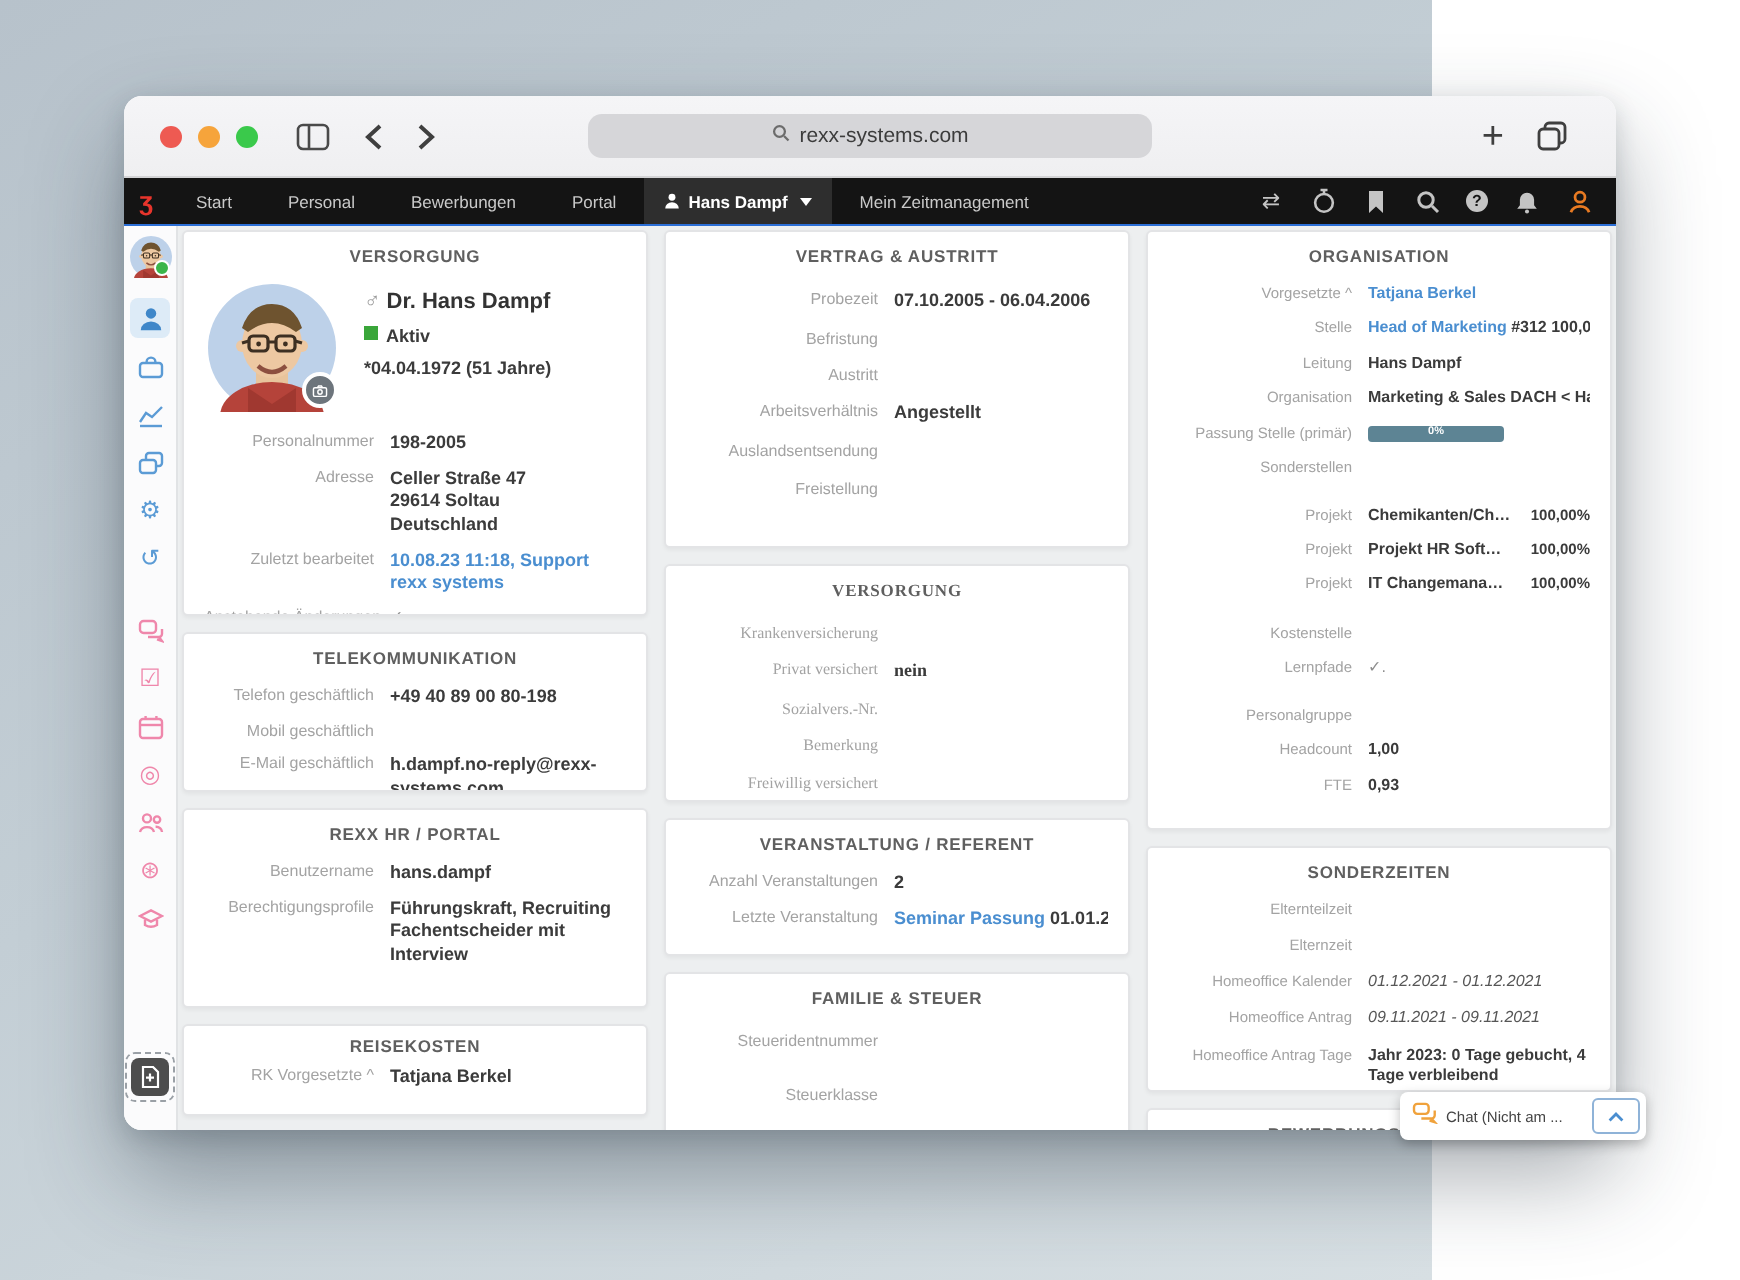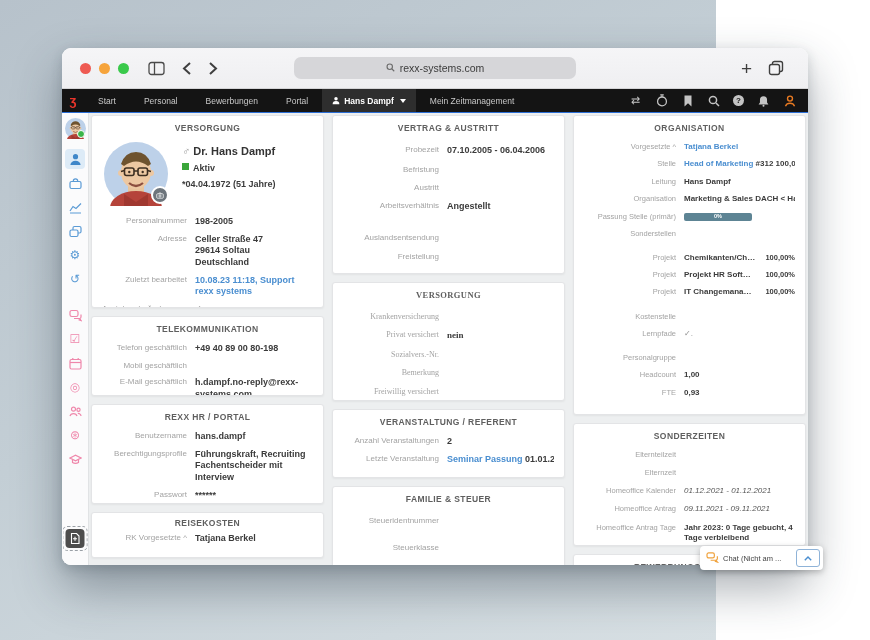--- a/index.html
+++ b/index.html
@@ -48,21 +48,21 @@
   .card{background:#fff;border:1px solid #e3e4e6;border-radius:3px;box-shadow:0 1px 2px rgba(0,0,0,.05);padding:7px 10px 5px 10px;overflow:hidden;flex:none;}
   .card-title{text-align:center;font-size:8.5px;font-weight:bold;color:#5f5f5f;letter-spacing:.4px;margin-bottom:9px;}
   .frow{display:flex;align-items:flex-start;font-size:9px;line-height:1.3;min-height:10px;margin-bottom:6px;}
   .fl{width:var(--lw,88px);flex:none;text-align:right;padding-right:8px;color:#a3a3a3;font-size:8px;white-space:nowrap;overflow:hidden;}
   .fv{color:#3b3b3b;font-weight:bold;min-width:0;}
   .fv.link{color:#4a8ed0;}
   .fv.ital{font-style:italic;color:#565656;font-weight:normal;}
   .fv.mark{color:#8d8d8d;font-weight:normal;font-size:8px;}
   .fv.pre{white-space:pre-line;}
   .fv .link{color:#4a8ed0;}
-  .gap{margin-top:20px;}
+  .gap{margin-top:8px;}
   
   .col1 .card{--lw:85px;}
   .col2 .card{--lw:96px;}
   .col3 .card{--lw:92px;}
   .col3 .frow{font-size:8px;}
   .col3 .fl{font-size:7.5px;}
   .c-stamm{height:179px;} .c-tele{height:66px;} .c-portal{height:86px;} .c-reise{height:34px;padding-top:5px;}
   .c-reise .card-title{margin-bottom:5px;}
   .c-vertrag{height:145px;} .c-versorg{height:105px;font-family:Liberation Serif, serif;} .c-veranst{height:55px;} .c-familie{height:170px;}
   .c-vertrag .frow,.c-versorg .frow{margin-bottom:8px;}
@@ -361,24 +361,20 @@
           <div class="card c-portal">
             <div class="card-title">REXX HR / PORTAL</div>
             <div class="frow">
                 <span class="fl">Benutzername</span>
                 <span class="fv">hans.dampf</span>
               </div>
             <div class="frow">
                 <span class="fl">Berechtigungsprofile</span>
                 <span class="fv">Führungskraft, Recruiting Fachentscheider mit Interview</span>
               </div>
-            <div class="frow">
-                <span class="fl">Passwort</span>
-                <span class="fv">******</span>
-              </div>
           </div>
 
           <div class="card c-reise">
             <div class="card-title">REISEKOSTEN</div>
             <div class="frow">
                 <span class="fl">RK Vorgesetzte ^</span>
                 <span class="fv">Tatjana Berkel</span>
               </div>
           </div>
         </div>

